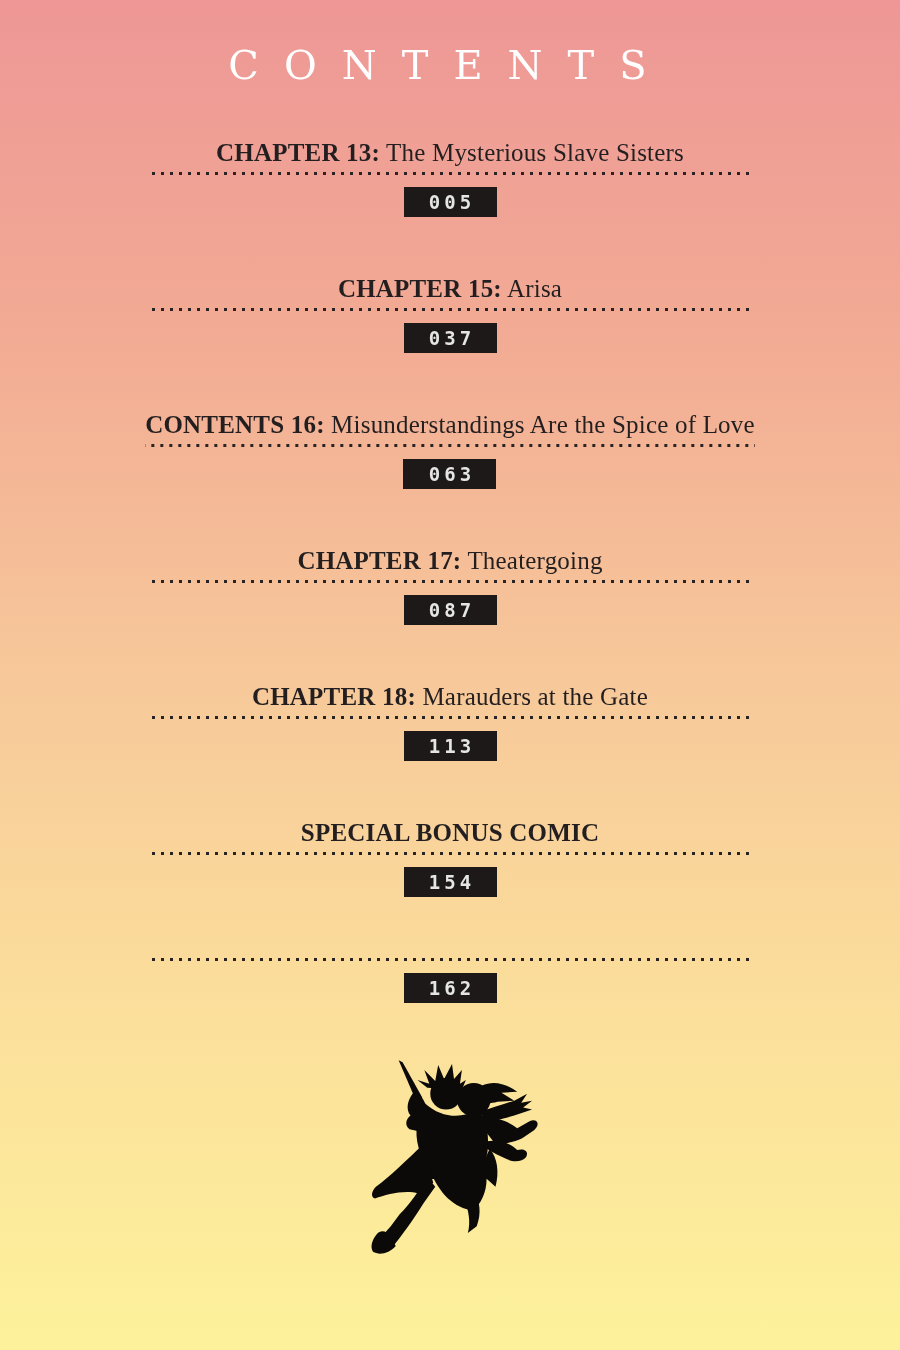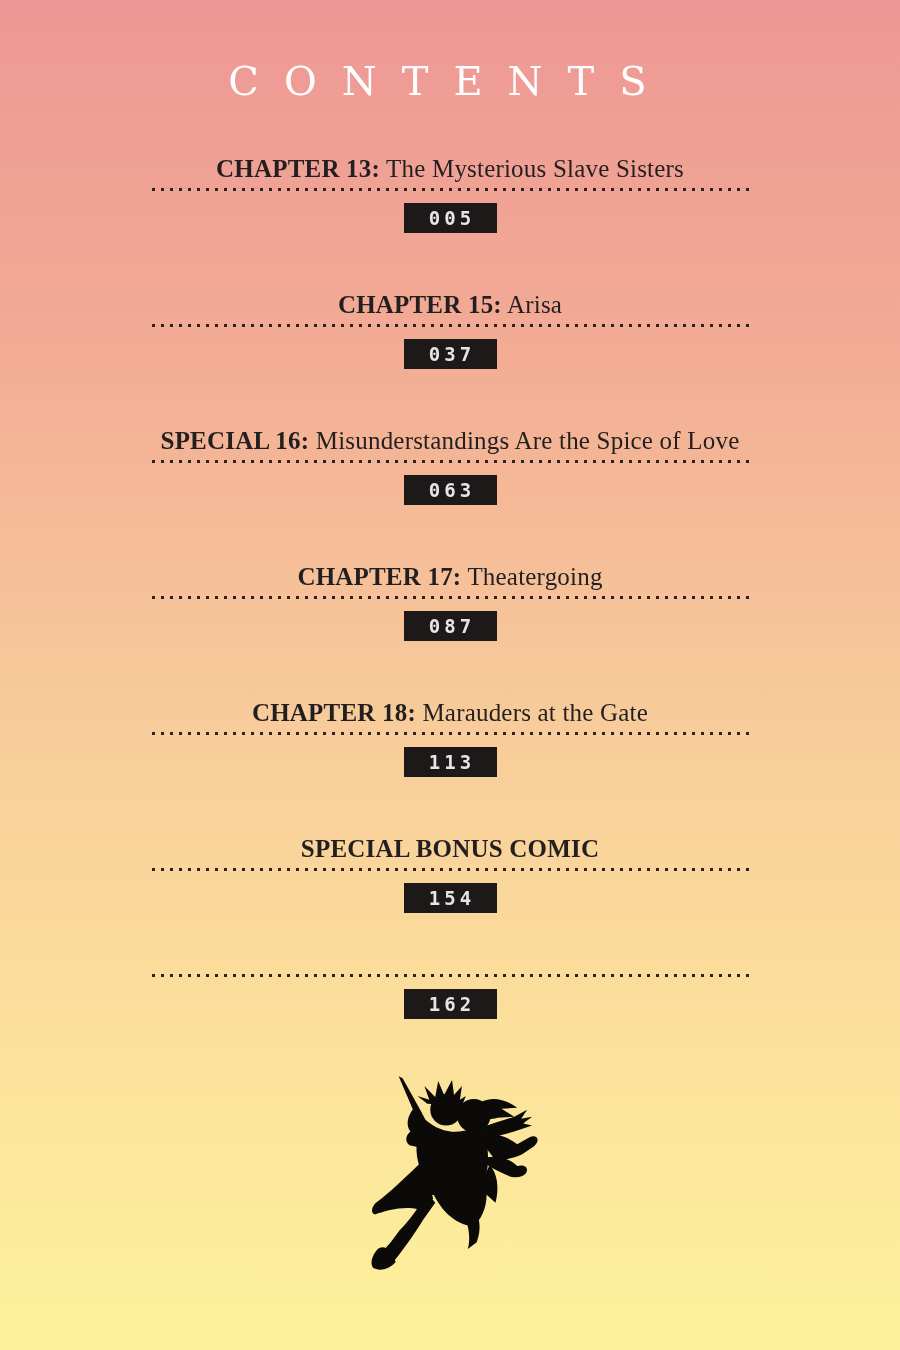--- a/index.html
+++ b/index.html
@@ -10,21 +10,21 @@
     background:linear-gradient(180deg,
       #ee9796 0%,
       #f2ab94 25%,
       #f7c89a 50%,
       #fbdf9b 75%,
       #fdf29b 100%);
     font-family:"Liberation Serif", serif;
     color:#231f20;
   }
   .contents-title{
-    margin:16px;
+    margin:0;
     padding-top:42px;
     text-align:center;
     font-family:"DejaVu Serif", serif;
     font-weight:normal;
     font-size:40px;
     letter-spacing:25px;
     color:#ffffff;
   }
   .entries{
     margin-top:50px;
@@ -104,21 +104,21 @@
           <span class="label">CHAPTER 15:</span><span class="subtitle"> Arisa</span>
         </div>
         <div class="dotted-leader"></div>
         <div class="page-badge">037</div>
       </div>
     </div>
 
     <div class="entry">
       <div class="entry-inner">
         <div class="entry-heading">
-          <span class="label">SPECIAL 16:</span><span class="subtitle"> Misunderstandings Are the Spice of Love</span>
+          <span class="label">CONTENTS 16:</span><span class="subtitle"> Misunderstandings Are the Spice of Love</span>
         </div>
         <div class="dotted-leader"></div>
         <div class="page-badge">063</div>
       </div>
     </div>
 
     <div class="entry">
       <div class="entry-inner">
         <div class="entry-heading">
           <span class="label">CHAPTER 17:</span><span class="subtitle"> Theatergoing</span>

